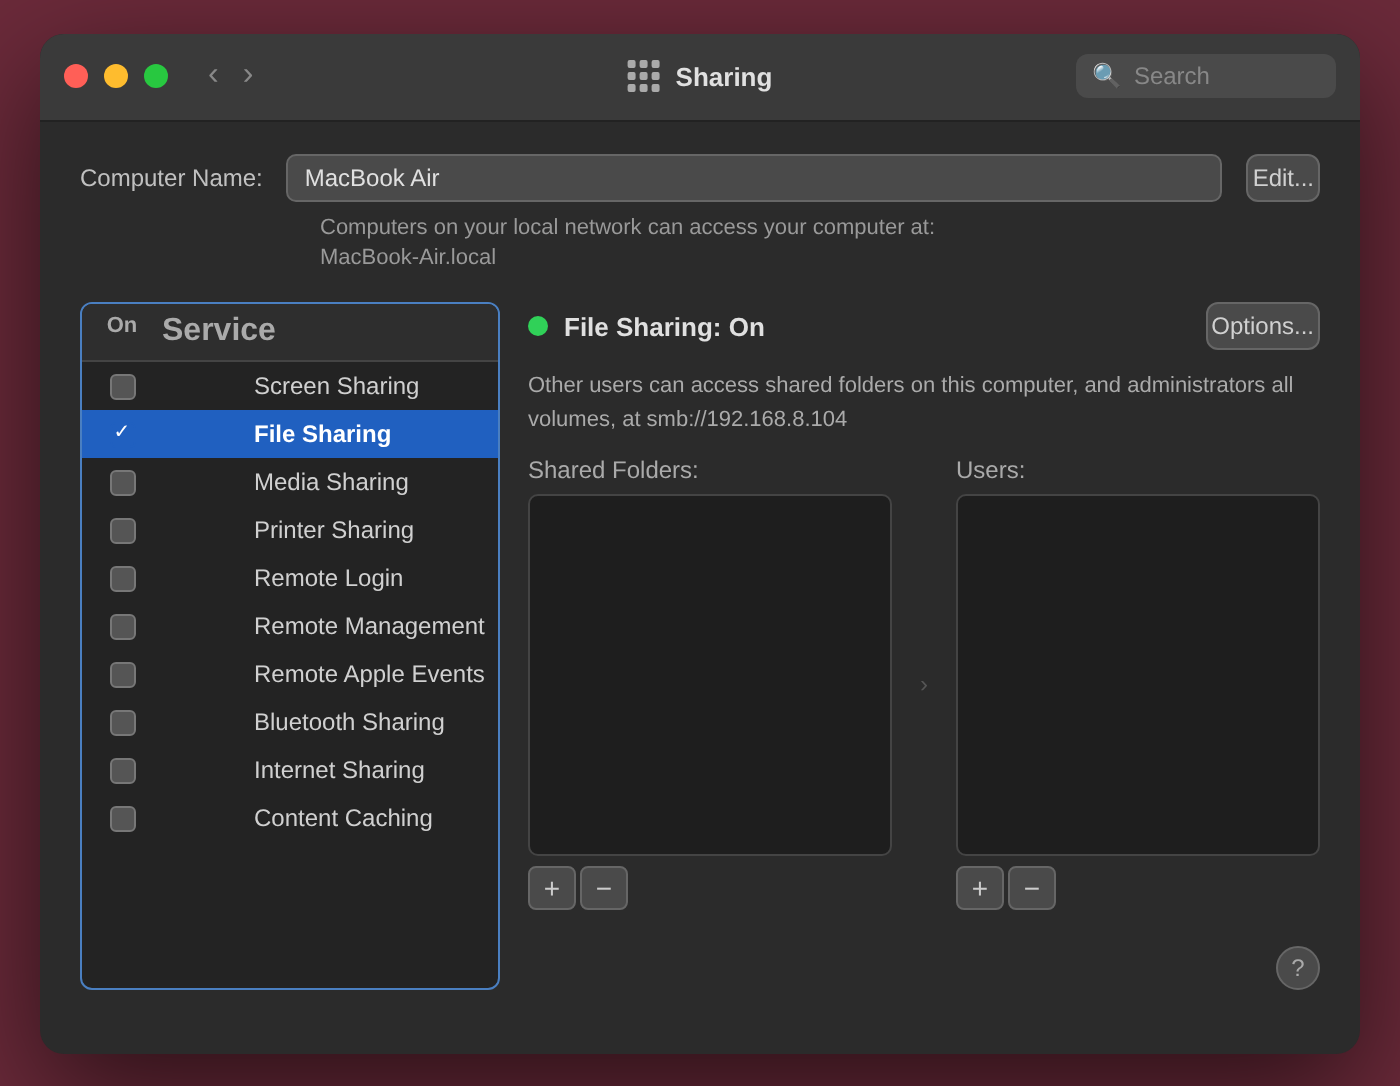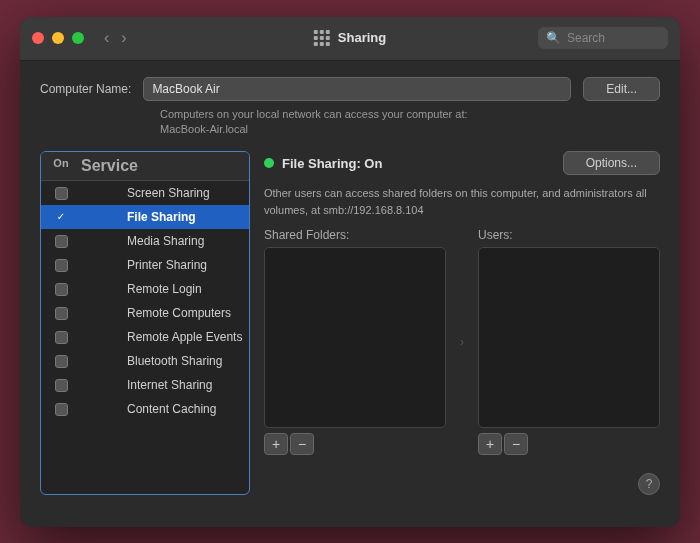--- a/index.html
+++ b/index.html
@@ -52,20 +52,21 @@
       color: #888;
       font-size: 16px;
       cursor: pointer;
       padding: 2px 4px;
     }
     .titlebar-title {
       position: absolute;
       left: 50%;
       transform: translateX(-50%);
       display: flex;
+      align-items: center;
       gap: 8px;
       color: #e0e0e0;
       font-size: 13px;
       font-weight: 600;
     }
     .grid-icon {
       display: grid;
       grid-template-columns: repeat(3, 4px);
       grid-template-rows: repeat(3, 4px);
       gap: 2px;
@@ -229,21 +230,21 @@
       color: #e0e0e0;
       font-size: 13px;
       font-weight: 600;
     }
     .options-btn {
       background: #4a4a4a;
       border: 1px solid #666;
       border-radius: 6px;
       color: #d0d0d0;
       font-size: 12px;
-      padding: 4px 22px;
+      padding: 4px 2px;
       cursor: pointer;
     }
     .description-text {
       color: #aaa;
       font-size: 11px;
       line-height: 1.5;
     }
     .folders-row {
       display: flex;
       gap: 14px;
@@ -400,21 +401,21 @@
             <div class="checkbox-area">
                 <div class="cb"></div>
               </div>
             <span class="service-name">Remote Login</span>
           </div>
 
           <div class="service-item">
             <div class="checkbox-area">
                 <div class="cb"></div>
               </div>
-            <span class="service-name">Remote Computers</span>
+            <span class="service-name">Remote Management</span>
           </div>
 
           <div class="service-item">
             <div class="checkbox-area">
                 <div class="cb"></div>
               </div>
             <span class="service-name">Remote Apple Events</span>
           </div>
 
           <div class="service-item">

